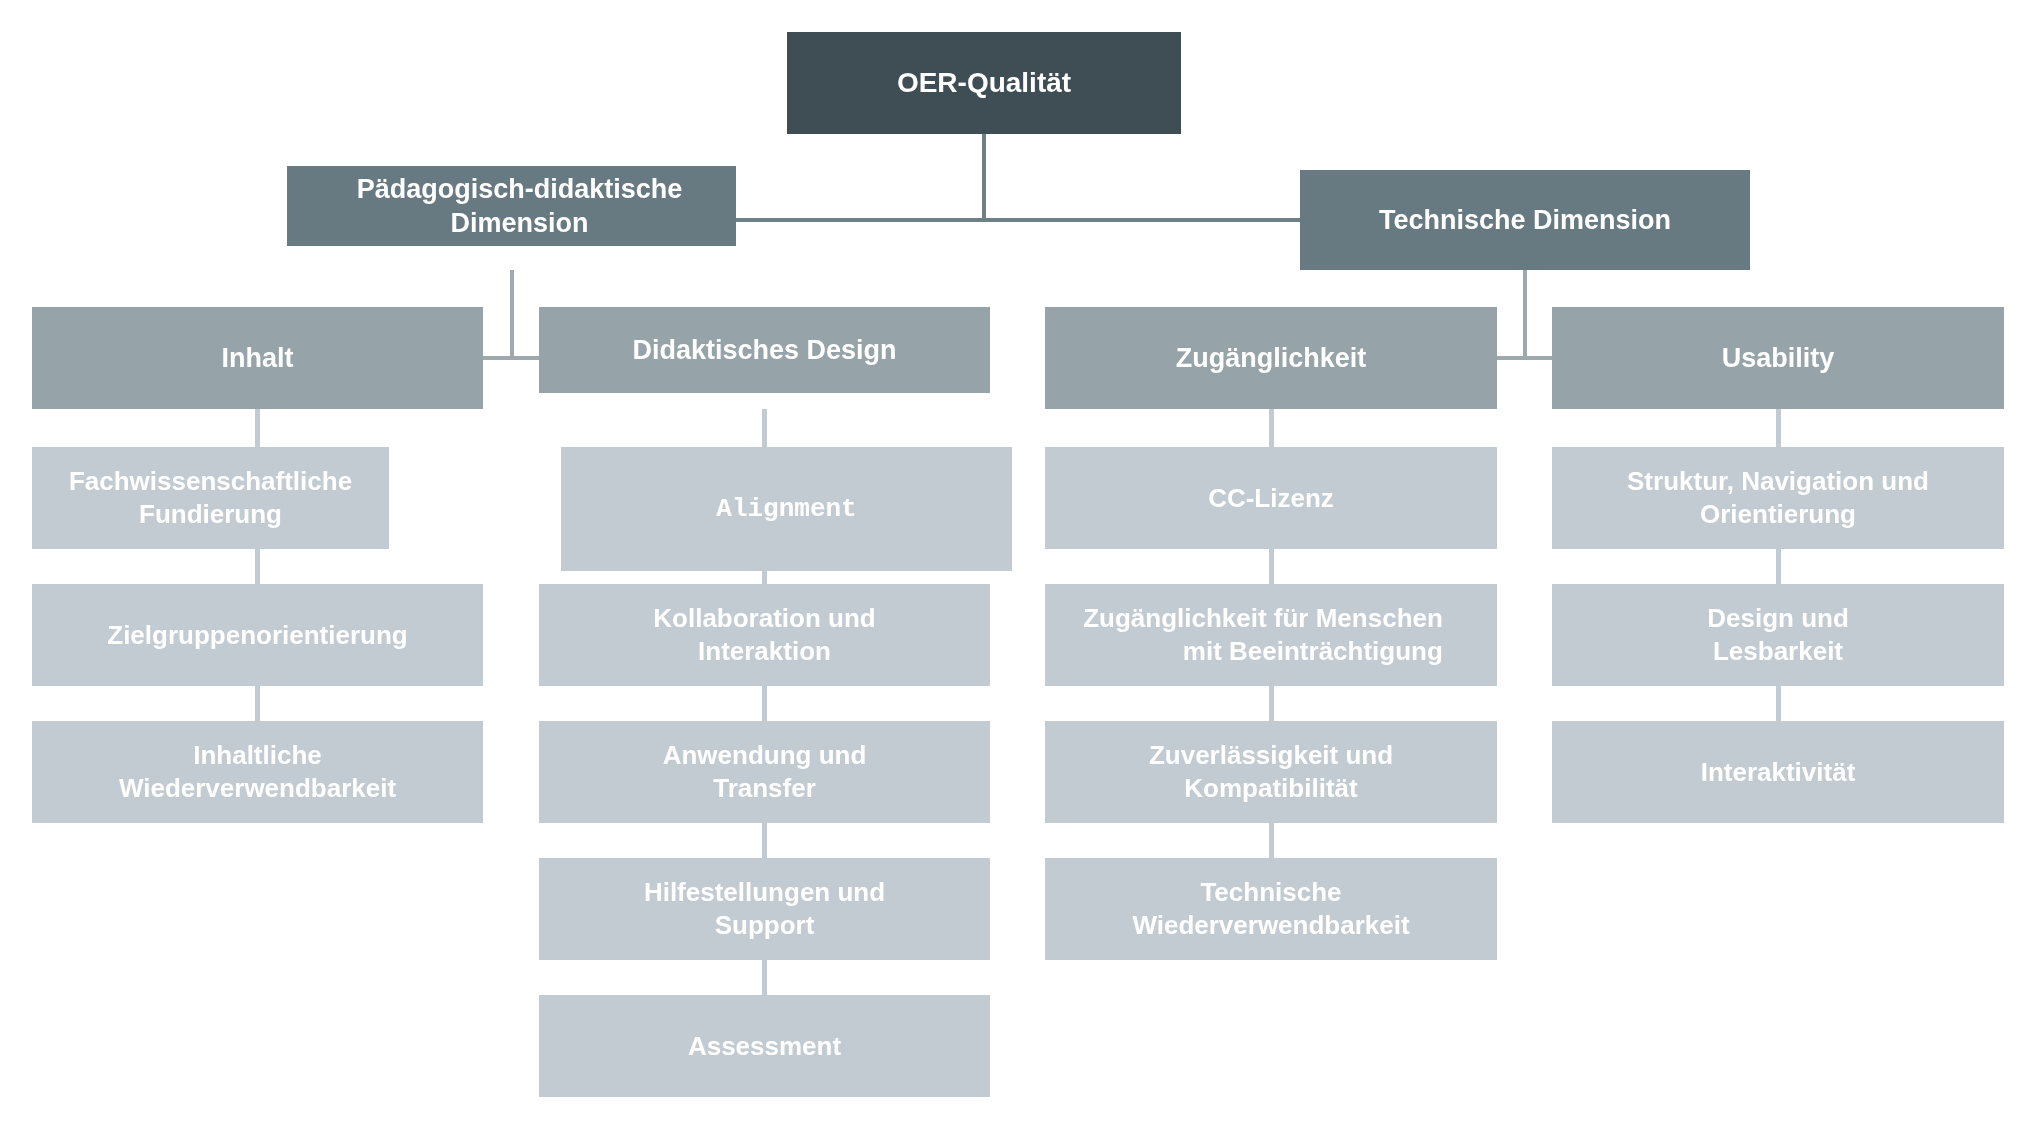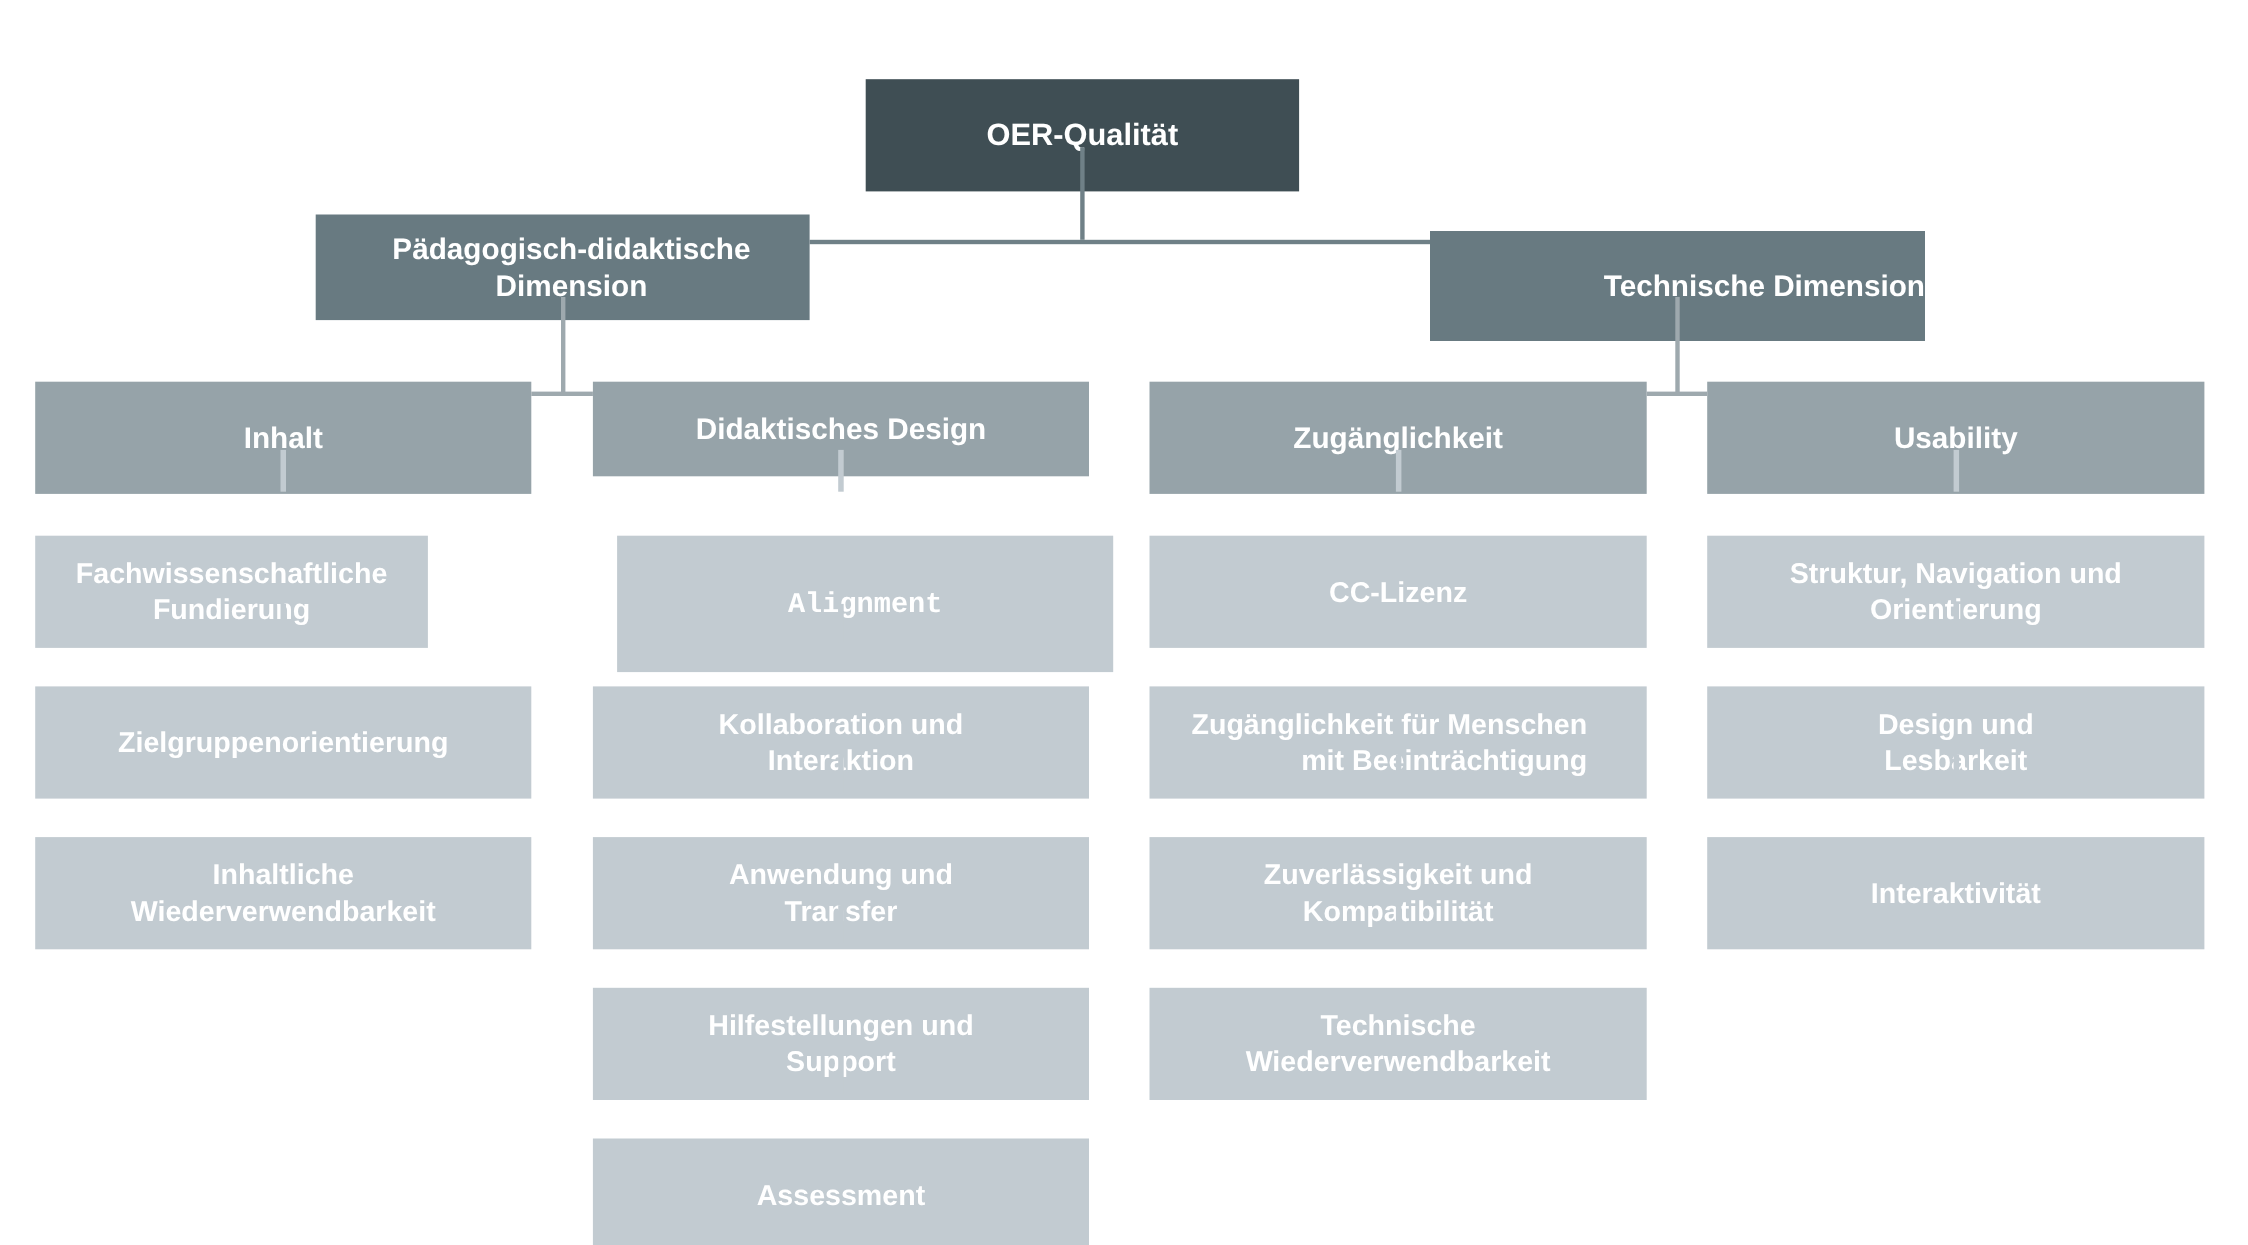--- a/index.html
+++ b/index.html
@@ -15,55 +15,54 @@
     display:flex;
     align-items:center;
     justify-content:center;
     text-align:center;
     color:#ffffff;
     font-weight:bold;
     font-size:27px;
     line-height:34px;
     white-space:pre-line;
     box-sizing:border-box;
-    margin-top:40px;
   }
   .lvl1{background:#3F4E54;font-size:28px;}
   .lvl2{background:#687A81;}
   .lvl3{background:#96A3A9;}
   .lvl4{background:#C2CBD1;font-size:26px;line-height:33px;}
   .align-right{text-align:right;padding-right:16px;}
   .conn{position:absolute;}
   .conn-dark{background:#6F8087;}
   .conn-mid{background:#9EA9AE;}
   .conn-light{background:#C2CBD1;}
 </style>
 </head>
 <body>
 
 <div class="canvas" id="canvas">
     <div class="node lvl1" style="left: 787px; top: 32px; width: 394px; height: 102px;"><span>OER-Qualität</span></div>
-    <div class="node lvl2" style="left: 287px; top: 155px; width: 449px; height: 96px; padding-left: 16px;"><span>Pädagogisch-didaktische
+    <div class="node lvl2" style="left: 287px; top: 166px; width: 449px; height: 80px; padding-left: 16px;"><span>Pädagogisch-didaktische
 Dimension</span></div>
     <div class="node lvl3" style="left: 32px; top: 307px; width: 451px; height: 102px;"><span>Inhalt</span></div>
     <div class="node lvl4" style="left: 32px; top: 447px; width: 357px; height: 102px;"><span>Fachwissenschaftliche
 Fundierung</span></div>
     <div class="node lvl4" style="left: 32px; top: 584px; width: 451px; height: 102px;"><span>Zielgruppenorientierung</span></div>
     <div class="node lvl4" style="left: 32px; top: 721px; width: 451px; height: 102px;"><span>Inhaltliche
 Wiederverwendbarkeit</span></div>
     <div class="node lvl3" style="left: 539px; top: 307px; width: 451px; height: 86px;"><span>Didaktisches Design</span></div>
     <div class="node lvl4" style="left: 561px; top: 447px; width: 451px; height: 124px; font-family: Liberation Mono, monospace;"><span>Alignment</span></div>
     <div class="node lvl4" style="left: 539px; top: 584px; width: 451px; height: 102px;"><span>Kollaboration und
 Interaktion</span></div>
     <div class="node lvl4" style="left: 539px; top: 721px; width: 451px; height: 102px;"><span>Anwendung und
 Transfer</span></div>
     <div class="node lvl4" style="left: 539px; top: 858px; width: 451px; height: 102px;"><span>Hilfestellungen und
 Support</span></div>
     <div class="node lvl4" style="left: 539px; top: 995px; width: 451px; height: 102px;"><span>Assessment</span></div>
-    <div class="node lvl2" style="left: 1300px; top: 170px; width: 450px; height: 100px; justify-content: flex-end;"><span>Technische Dimension</span></div>
+    <div class="node lvl2" style="left: 1300px; top: 170px; width: 450px; height: 100px;"><span>Technische Dimension</span></div>
     <div class="node lvl3" style="left: 1045px; top: 307px; width: 452px; height: 102px;"><span>Zugänglichkeit</span></div>
     <div class="node lvl4" style="left: 1045px; top: 447px; width: 452px; height: 102px;"><span>CC-Lizenz</span></div>
     <div class="node lvl4 align-right" style="left: 1045px; top: 584px; width: 452px; height: 102px;"><span>Zugänglichkeit für Menschen
 mit Beeinträchtigung</span></div>
     <div class="node lvl4" style="left: 1045px; top: 721px; width: 452px; height: 102px;"><span>Zuverlässigkeit und
 Kompatibilität</span></div>
     <div class="node lvl4" style="left: 1045px; top: 858px; width: 452px; height: 102px;"><span>Technische
 Wiederverwendbarkeit</span></div>
     <div class="node lvl3" style="left: 1552px; top: 307px; width: 452px; height: 102px;"><span>Usability</span></div>
     <div class="node lvl4" style="left: 1552px; top: 447px; width: 452px; height: 102px;"><span>Struktur, Navigation und

